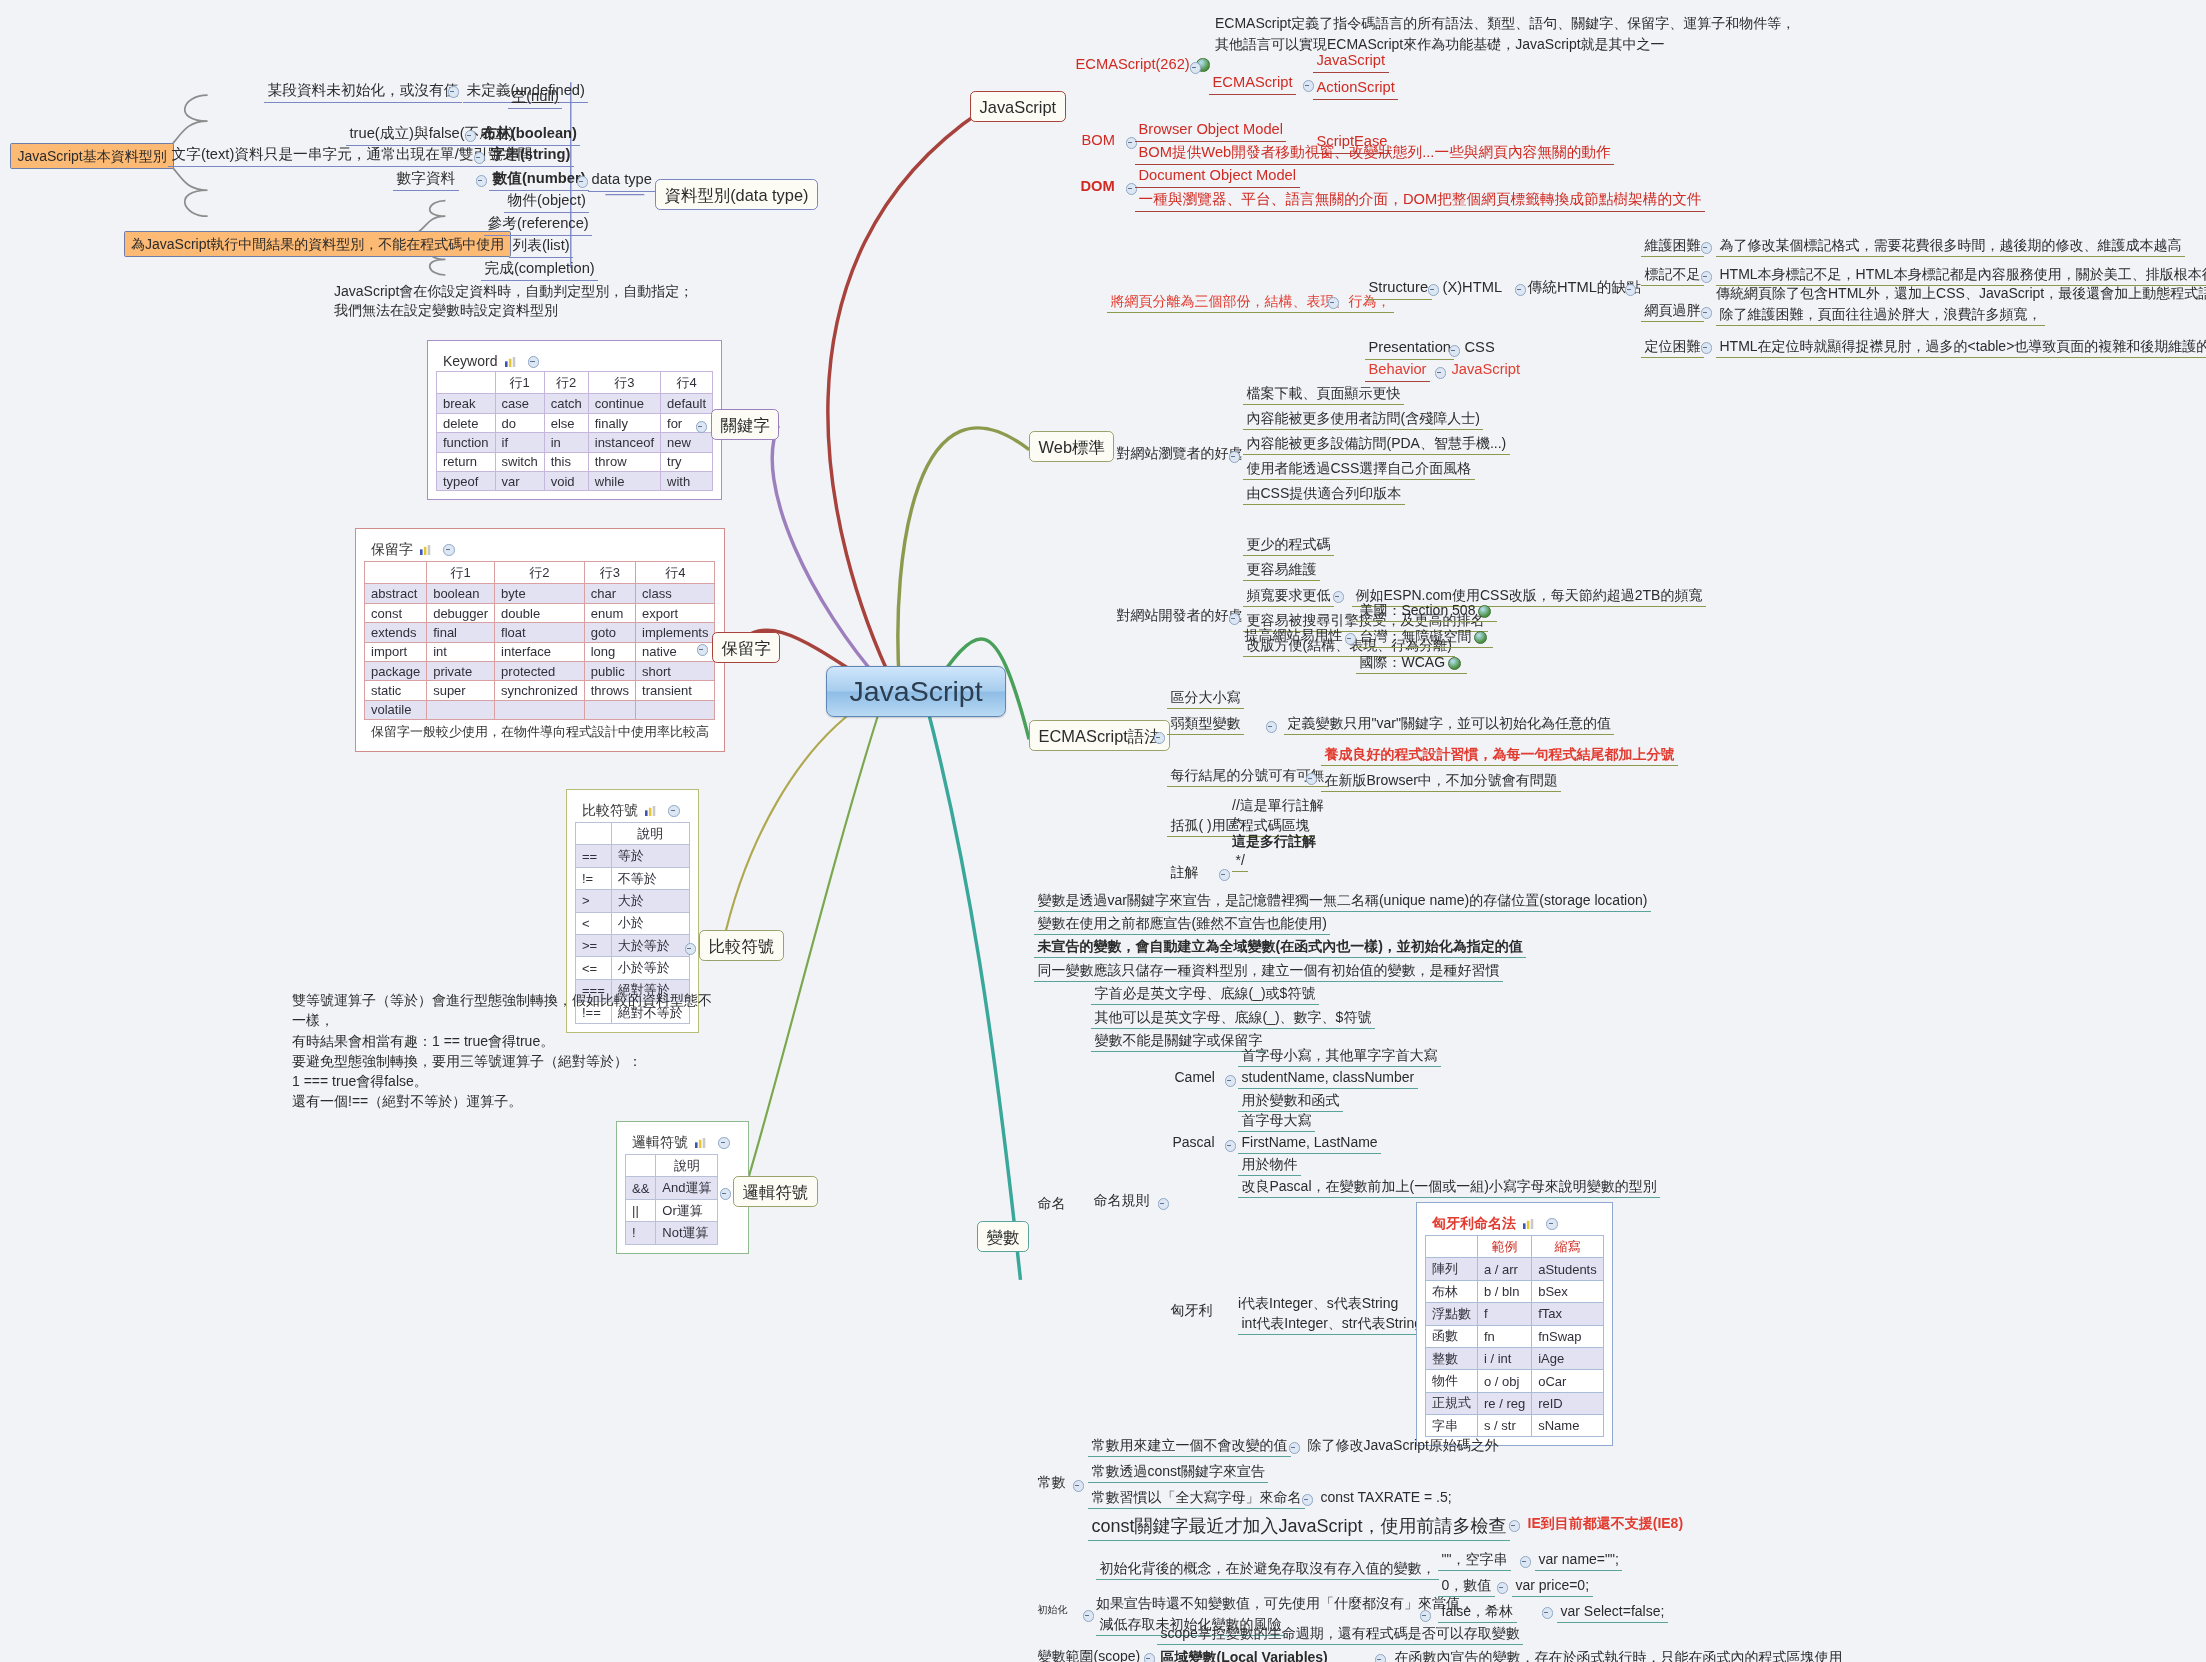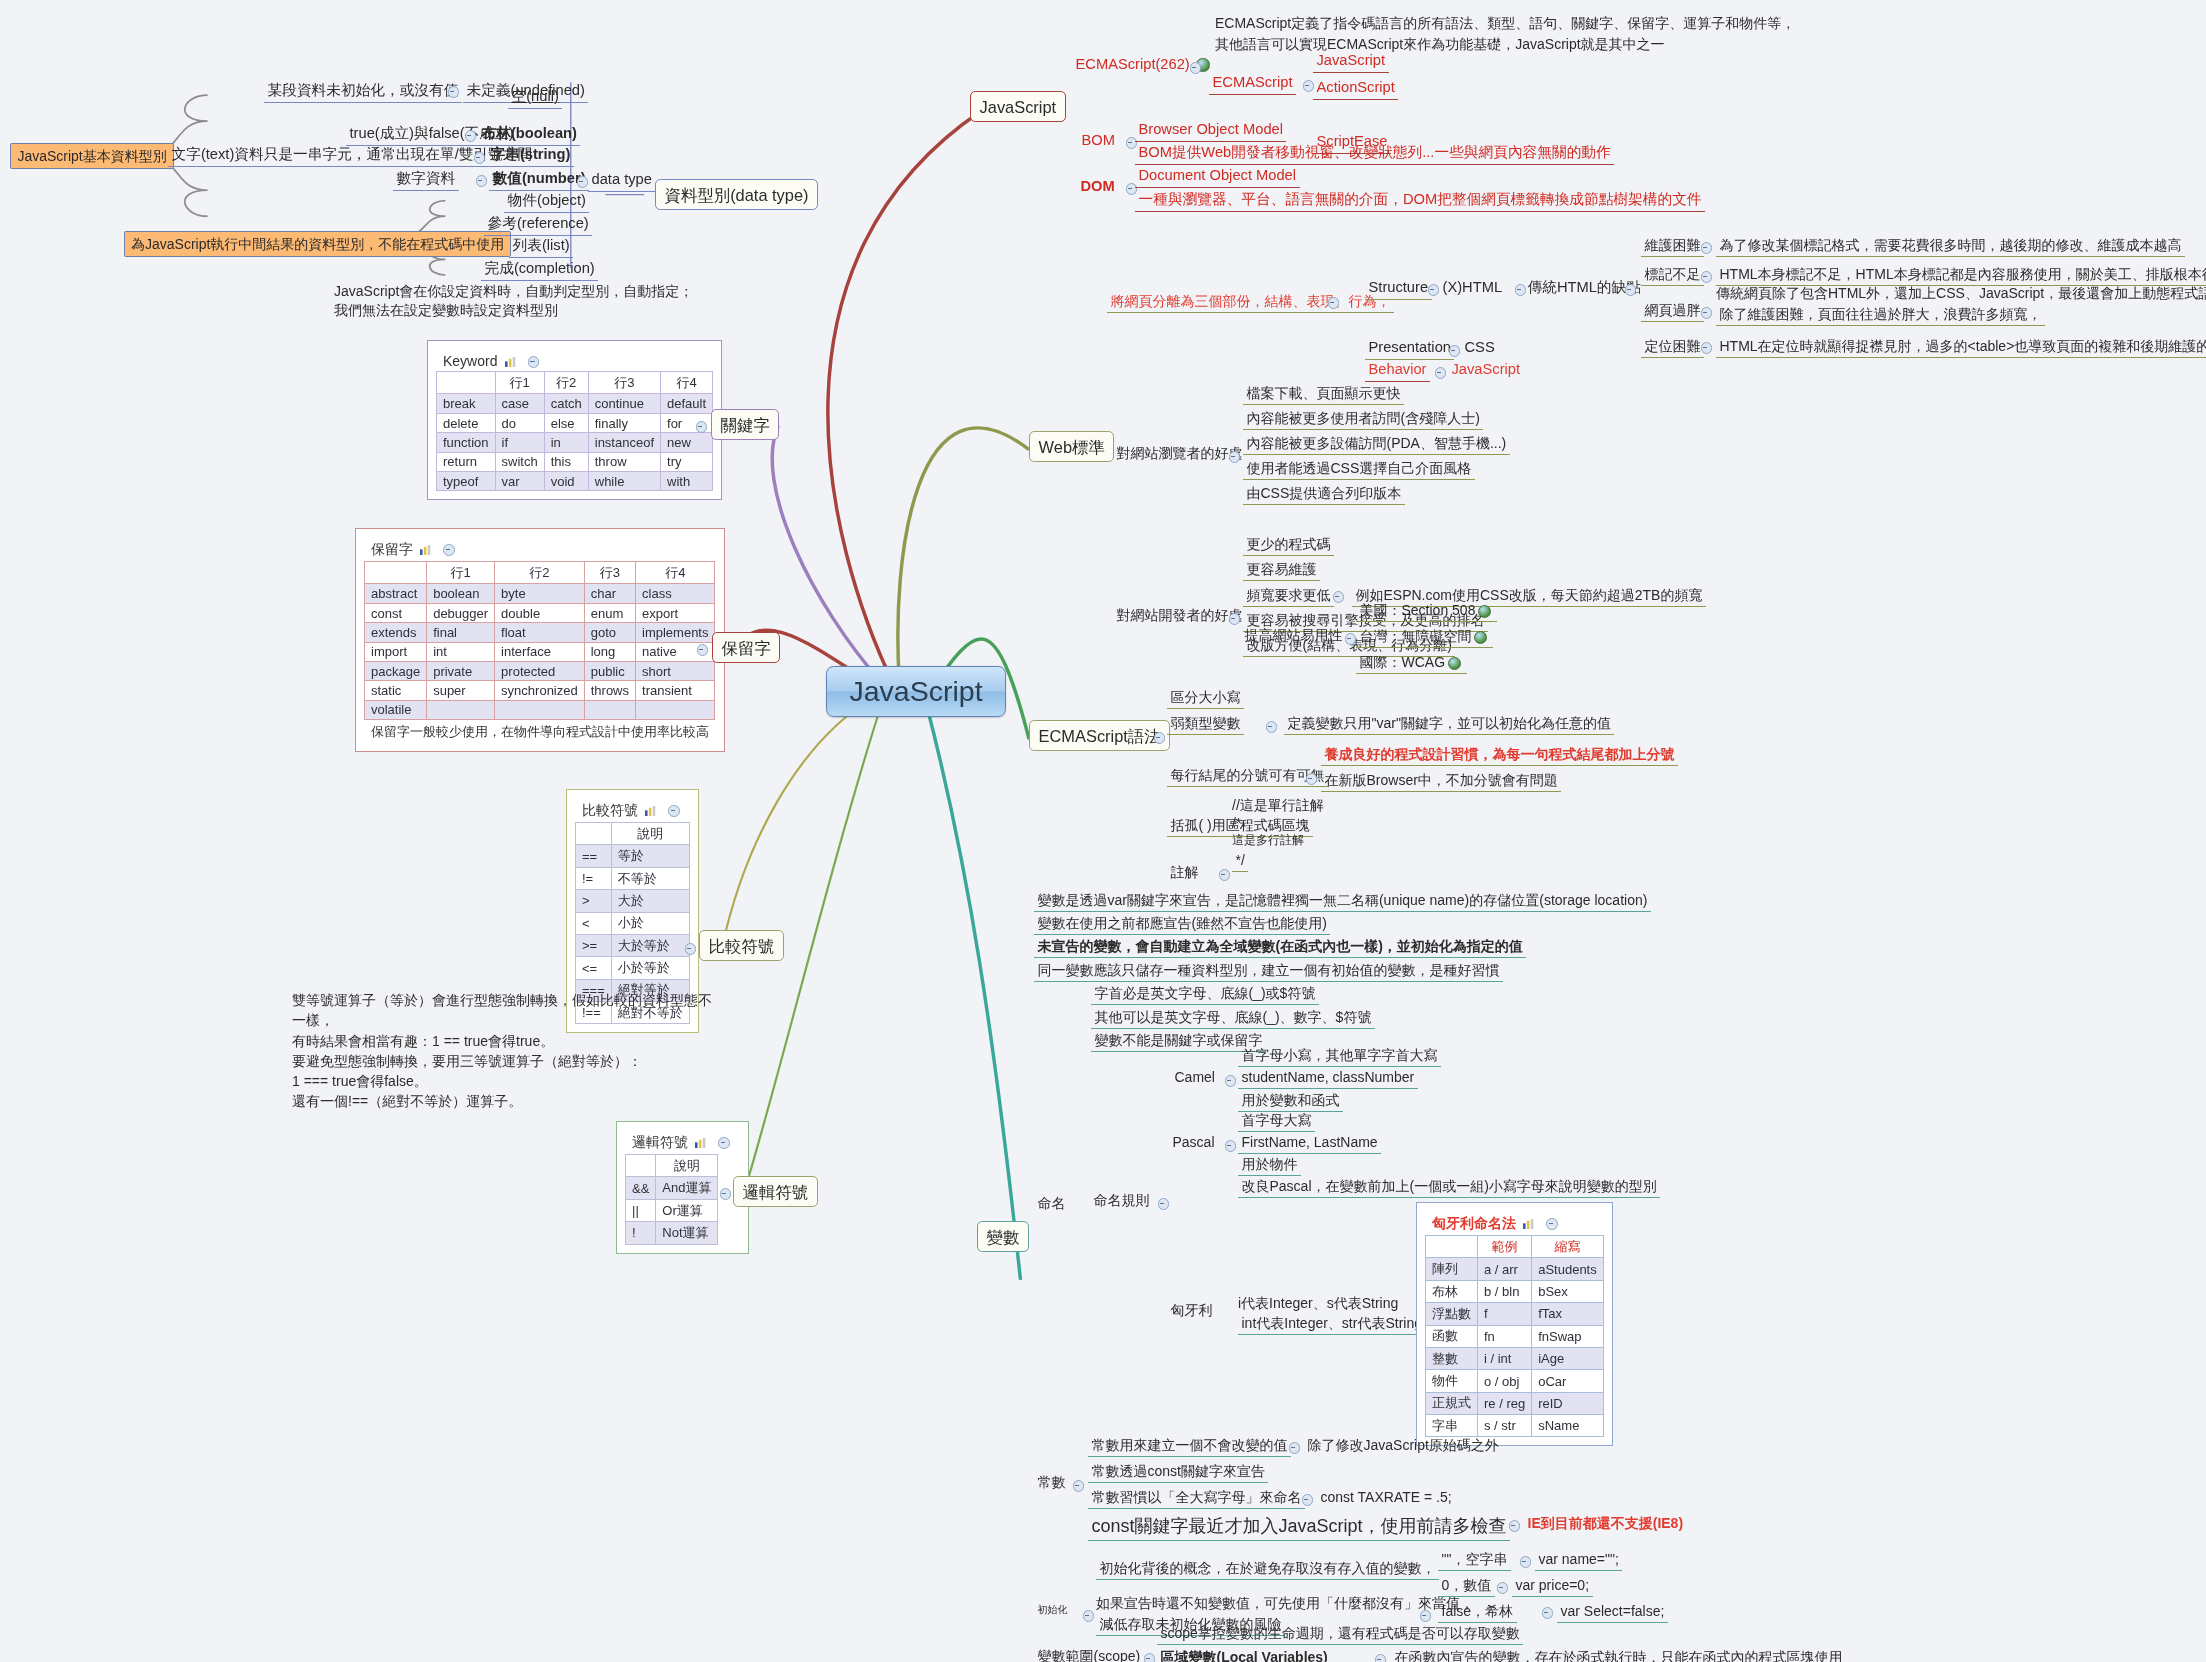--- a/index.html
+++ b/index.html
@@ -444,21 +444,21 @@
   <span class="cc" style="position:absolute;left:1302px;top:773px;"></span>
   <div class="n ul green redt" style="left:1321px;top:744px;font-size:14px;font-weight:bold;">養成良好的程式設計習慣，為每一句程式結尾都加上分號</div>
   <div class="n ul green" style="left:1321px;top:770px;font-size:14px;">在新版Browser中，不加分號會有問題</div>
 
   <div class="n ul green" style="left:1167px;top:815px;font-size:14px;">括孤( )用區程式碼區塊</div>
 
   <div class="n ul green none" style="left:1167px;top:862px;font-size:14px;">註解</div>
   <span class="cc" style="position:absolute;left:1215px;top:869px;"></span>
   <div class="n" style="left:1232px;top:796px;font-size:14px;">//這是單行註解</div>
   <div class="n" style="left:1232px;top:814px;font-size:14px;">/*</div>
-  <div class="n" style="left:1232px;top:832px;font-size:12px;">這是多行註解</div>
+  <div class="n" style="left:1232px;top:832px;font-size:14px;font-weight:bold;">這是多行註解</div>
   <div class="n ul green" style="left:1232px;top:850px;font-size:14px;">*/</div>
 
   <div class="n rbox tealb" style="left:977px;top:1221px;">變數</div>
 
   <div class="n ul teal" style="left:1034px;top:890px;font-size:14px;">變數是透過var關鍵字來宣告，是記憶體裡獨一無二名稱(unique name)的存儲位置(storage location)</div>
   <div class="n ul teal" style="left:1034px;top:913px;font-size:14px;">變數在使用之前都應宣告(雖然不宣告也能使用)</div>
   <div class="n ul teal" style="left:1034px;top:936px;font-size:14px;font-weight:bold;">未宣告的變數，會自動建立為全域變數(在函式內也一樣)，並初始化為指定的值</div>
   <div class="n ul teal" style="left:1034px;top:960px;font-size:14px;">同一變數應該只儲存一種資料型別，建立一個有初始值的變數，是種好習慣</div>
 
   <div class="n ul teal none" style="left:1034px;top:1193px;font-size:14px;">命名</div>

